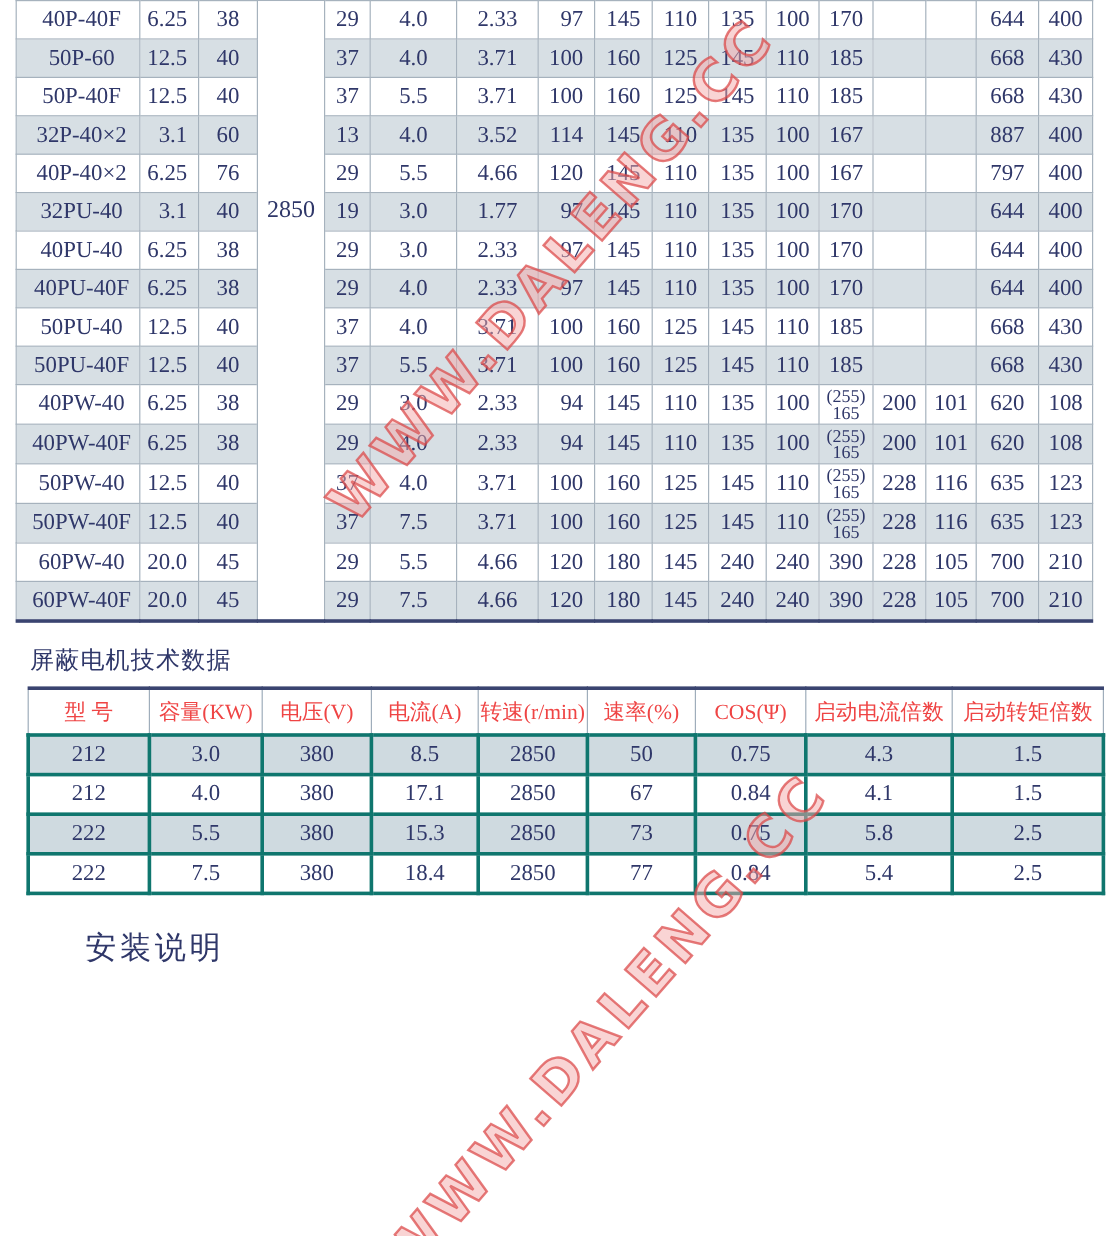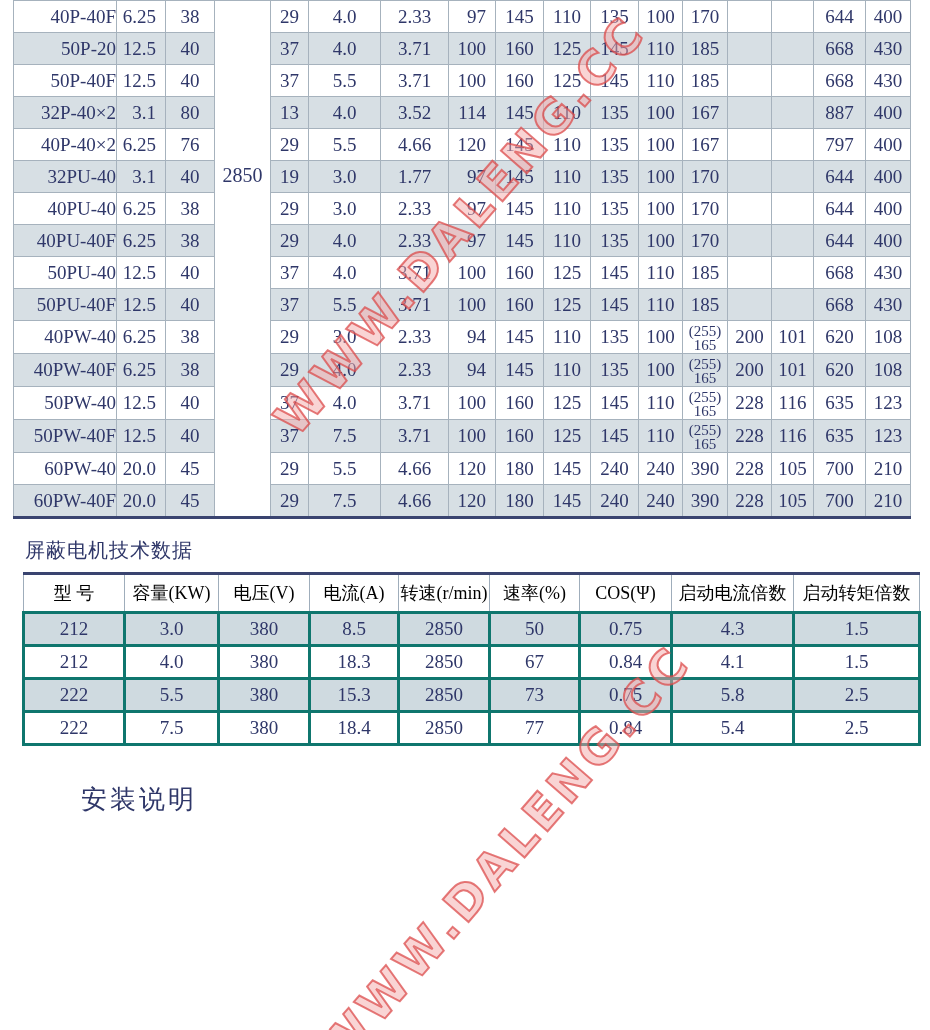--- a/index.html
+++ b/index.html
@@ -18,21 +18,21 @@
     border-bottom:3px solid #3a4470;
   }
   table.t1 td {
     border:1px solid #a6b2bd;
     height:31px; padding:0;
     font-size:19px; text-align:center;
     color:#2f3769; overflow:hidden;
     white-space:nowrap;
   }
   table.t1 tr.shade td { background:#d7dfe4; }
-  table.t1 td.model { text-align:right; padding-left:6px; }
+  table.t1 td.model { text-align:center; padding-left:6px; }
   table.t1 td.ralign { text-align:right; padding-right:9px; }
   table.t1 td.merged { background:#ffffff; position:relative; }
   table.t1 td.merged span {
     position:absolute; left:0; right:0; top:163px;
     text-align:center; font-size:20px;
   }
   table.t1 td.twoline {
     white-space:pre-line; font-size:15px; line-height:14px; padding-top:1px;
   }
 
@@ -44,31 +44,31 @@
   table.t2 {
     position:absolute; left:22px; top:572px;
     width:896px; table-layout:fixed;
     border-collapse:collapse;
     border-top:3px solid #3a4470;
     border-bottom:3px solid #3a4470;
   }
   table.t2 th {
     height:36px; font-weight:normal; font-size:18px;
     border:1px solid #9fadbb; border-bottom:2px solid #3a4470;
-    padding:0; white-space:nowrap; overflow:hidden; color:#000000;
+    padding:0; white-space:nowrap; overflow:hidden; color:#ef4444;
   }
   table.t2 td {
     height:30px; font-size:19px; text-align:center;
     border:3px solid #0f766e; padding:0; color:#2f3769;
   }
   table.t2 tr.shade td { background:#cfdae0; }
 
   
   .install {
-    position:absolute; left:71px; top:772px; margin:10px;
+    position:absolute; left:71px; top:772px; margin:0;
     font-size:26px; font-weight:normal; letter-spacing:3px;
   }
   .bodytext {
     position:absolute; left:14px; top:824px; width:903px;
     font-size:19px; line-height:44px;
   }
   .bodytext p { margin:0; text-indent:50px; }
 
   
   .wm {
@@ -126,21 +126,21 @@
           <td>110</td>
           <td>135</td>
           <td>100</td>
           <td>170</td>
           <td></td>
           <td></td>
           <td>644</td>
           <td>400</td>
         </tr>
         <tr class="shade">
-          <td class="model">50P-20</td>
+          <td class="model">50P-60</td>
           <td class="ralign">12.5</td>
           <td>40</td>
           <td>37</td>
           <td>4.0</td>
           <td>3.71</td>
           <td class="ralign">100</td>
           <td>160</td>
           <td>125</td>
           <td>145</td>
           <td>110</td>
@@ -164,21 +164,21 @@
           <td>110</td>
           <td>185</td>
           <td></td>
           <td></td>
           <td>668</td>
           <td>430</td>
         </tr>
         <tr class="shade">
           <td class="model">32P-40×2</td>
           <td class="ralign">3.1</td>
-          <td>80</td>
+          <td>60</td>
           <td>13</td>
           <td>4.0</td>
           <td>3.52</td>
           <td class="ralign">114</td>
           <td>145</td>
           <td>110</td>
           <td>135</td>
           <td>100</td>
           <td>167</td>
           <td></td>
@@ -445,21 +445,21 @@
           <td>2850</td>
           <td>50</td>
           <td>0.75</td>
           <td>4.3</td>
           <td>1.5</td>
         </tr>
         <tr>
           <td>212</td>
           <td>4.0</td>
           <td>380</td>
-          <td>18.3</td>
+          <td>17.1</td>
           <td>2850</td>
           <td>67</td>
           <td>0.84</td>
           <td>4.1</td>
           <td>1.5</td>
         </tr>
         <tr class="shade">
           <td>222</td>
           <td>5.5</td>
           <td>380</td>

